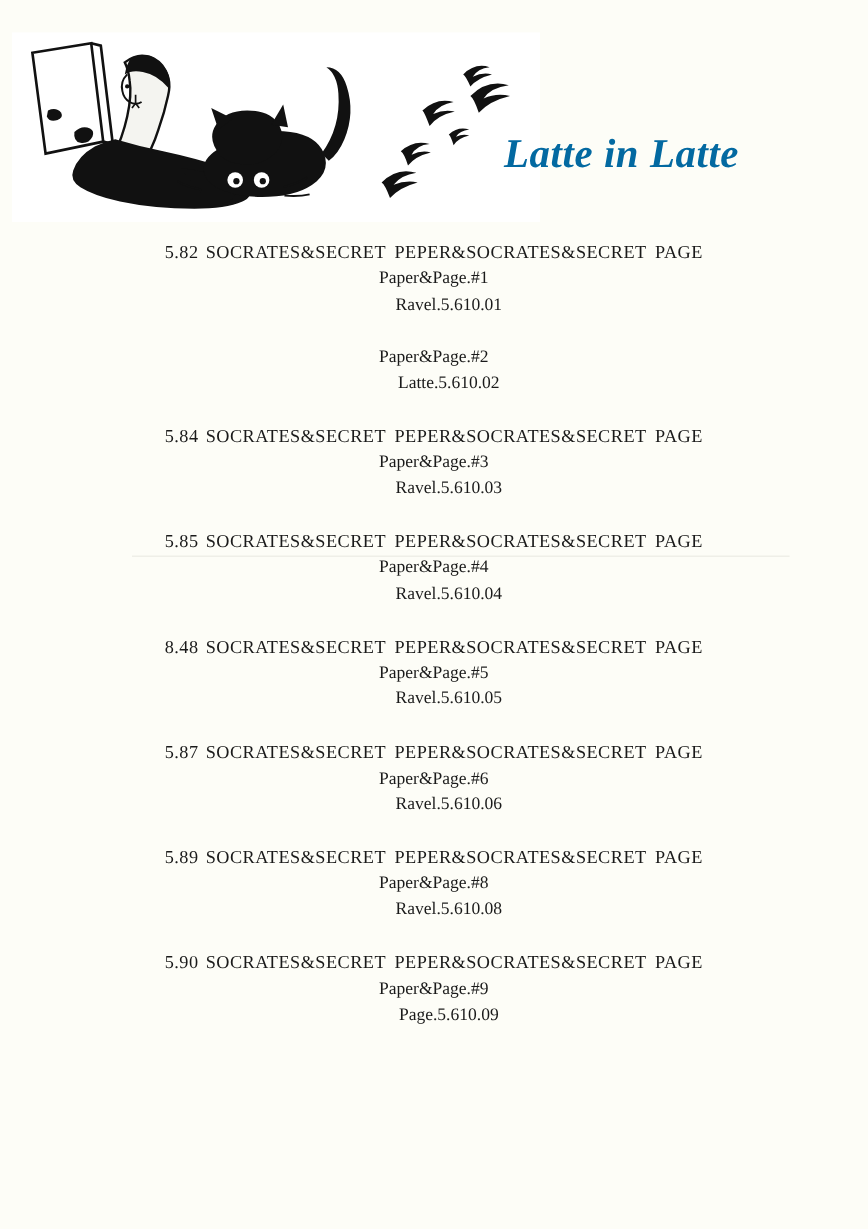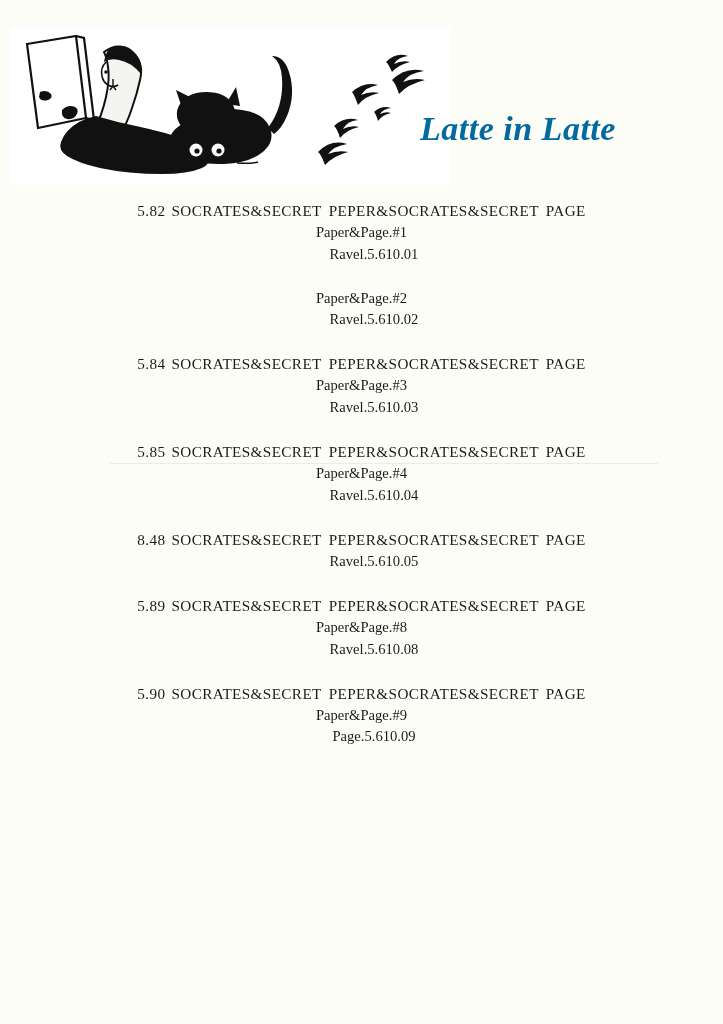--- a/index.html
+++ b/index.html
@@ -156,35 +156,41 @@
 <div class="faint-rule"></div>
 
 <div class="entries" id="entry-list">
     <div class="entry">
       <div class="entry-title"><span class="num">5.82</span><span>SOCRATES&amp;SECRET</span><span class="gap"></span><span>PEPER&amp;SOCRATES&amp;SECRET</span><span class="gap"></span><span>PAGE</span></div>
       <div class="entry-sub">Paper&amp;Page.#1</div>
       <div class="entry-ref">Ravel.5.610.01</div>
     </div>
     <div class="entry">
       <div class="entry-sub">Paper&amp;Page.#2</div>
-      <div class="entry-ref">Ravel.5.610.02</div>
+      <div class="entry-ref">Latte.5.610.02</div>
     </div>
     <div class="entry">
       <div class="entry-title"><span class="num">5.84</span><span>SOCRATES&amp;SECRET</span><span class="gap"></span><span>PEPER&amp;SOCRATES&amp;SECRET</span><span class="gap"></span><span>PAGE</span></div>
       <div class="entry-sub">Paper&amp;Page.#3</div>
       <div class="entry-ref">Ravel.5.610.03</div>
     </div>
     <div class="entry">
       <div class="entry-title"><span class="num">5.85</span><span>SOCRATES&amp;SECRET</span><span class="gap"></span><span>PEPER&amp;SOCRATES&amp;SECRET</span><span class="gap"></span><span>PAGE</span></div>
       <div class="entry-sub">Paper&amp;Page.#4</div>
       <div class="entry-ref">Ravel.5.610.04</div>
     </div>
     <div class="entry">
       <div class="entry-title"><span class="num">8.48</span><span>SOCRATES&amp;SECRET</span><span class="gap"></span><span>PEPER&amp;SOCRATES&amp;SECRET</span><span class="gap"></span><span>PAGE</span></div>
+      <div class="entry-sub">Paper&amp;Page.#5</div>
       <div class="entry-ref">Ravel.5.610.05</div>
+    </div>
+    <div class="entry">
+      <div class="entry-title"><span class="num">5.87</span><span>SOCRATES&amp;SECRET</span><span class="gap"></span><span>PEPER&amp;SOCRATES&amp;SECRET</span><span class="gap"></span><span>PAGE</span></div>
+      <div class="entry-sub">Paper&amp;Page.#6</div>
+      <div class="entry-ref">Ravel.5.610.06</div>
     </div>
     <div class="entry">
       <div class="entry-title"><span class="num">5.89</span><span>SOCRATES&amp;SECRET</span><span class="gap"></span><span>PEPER&amp;SOCRATES&amp;SECRET</span><span class="gap"></span><span>PAGE</span></div>
       <div class="entry-sub">Paper&amp;Page.#8</div>
       <div class="entry-ref">Ravel.5.610.08</div>
     </div>
     <div class="entry">
       <div class="entry-title"><span class="num">5.90</span><span>SOCRATES&amp;SECRET</span><span class="gap"></span><span>PEPER&amp;SOCRATES&amp;SECRET</span><span class="gap"></span><span>PAGE</span></div>
       <div class="entry-sub">Paper&amp;Page.#9</div>
       <div class="entry-ref">Page.5.610.09</div>

